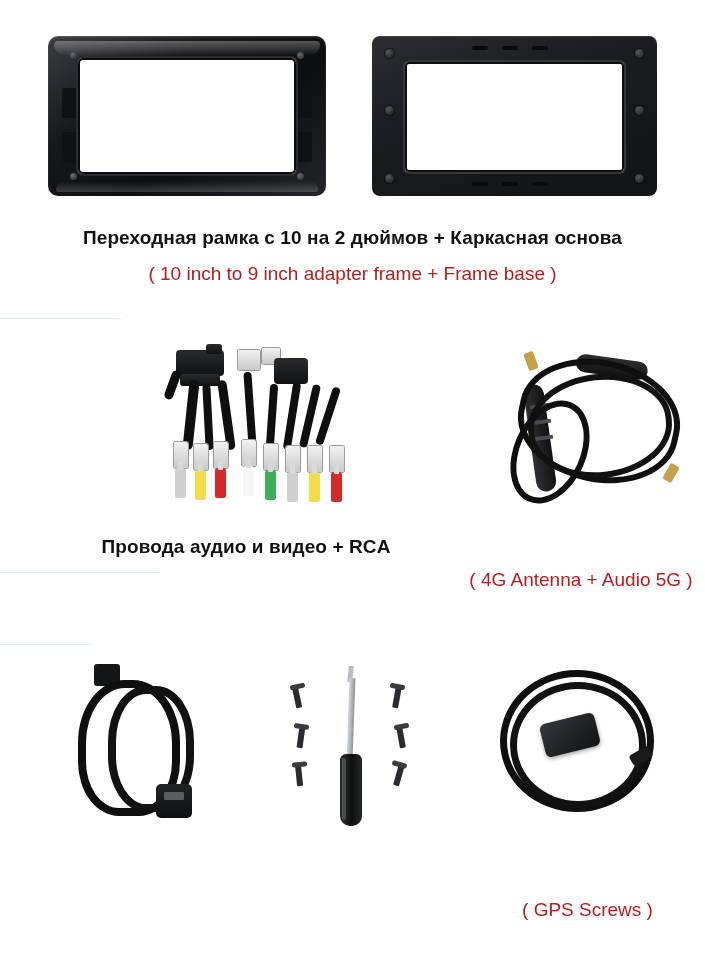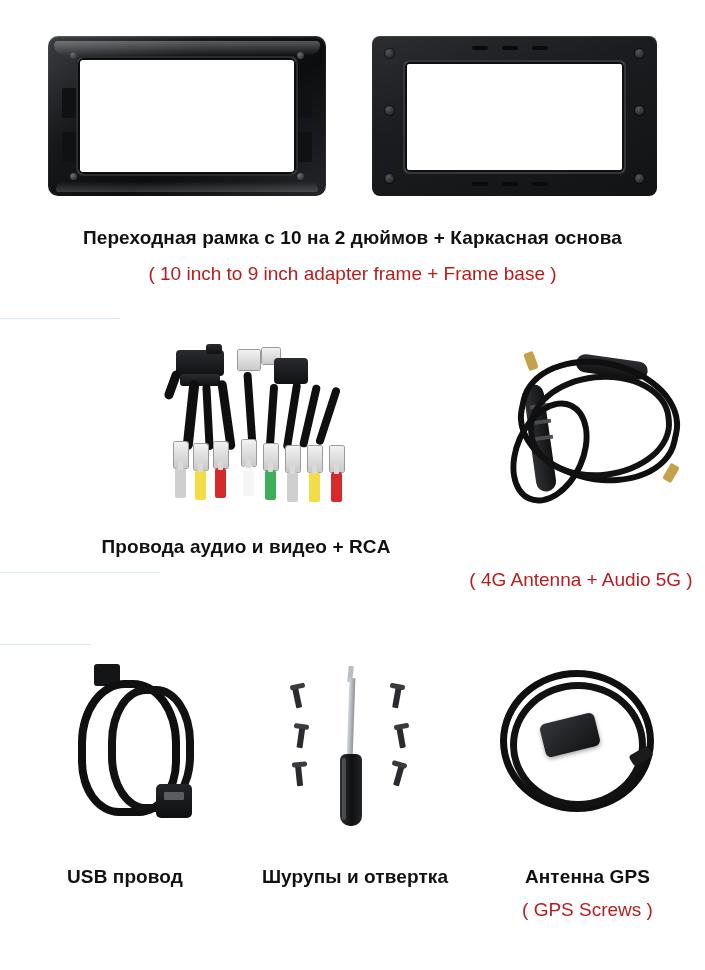--- a/index.html
+++ b/index.html
@@ -378,23 +378,18 @@
       <div style="position:absolute;left:52px;top:98px;width:4px;height:62px;background:rgba(255,255,255,0.18);border-radius:2px;"></div>
     </div>
 
     <div class="gps-img">
       <div style="position:absolute;left:10px;top:10px;width:140px;height:128px;border:7px solid #0f0f10;border-radius:50%;"></div>
       <div style="position:absolute;left:20px;top:22px;width:122px;height:112px;border:7px solid #121213;border-radius:50%;"></div>
       <div style="position:absolute;left:52px;top:58px;width:56px;height:34px;background:linear-gradient(150deg,#34363a,#121314);border-radius:6px;transform:rotate(-14deg);box-shadow:0 2px 4px rgba(0,0,0,0.35);"></div>
       <div style="position:absolute;left:140px;top:90px;width:22px;height:12px;background:#1a1b1d;border-radius:3px;transform:rotate(-30deg);"></div>
     </div>
 
-    <div class="sec3-cap-row-ru">
-      <div class="c3-1 cap-ru">USB провод</div>
-      <div class="c3-2 cap-ru">Шурупы и отвертка</div>
-      <div class="c3-3 cap-ru">Антенна GPS</div>
-    </div>
     <div class="sec3-cap-row-en">
       <div class="c3-3 cap-en">( GPS Screws )</div>
     </div>
   </div>
 
 </div>
 
 </body></html>

